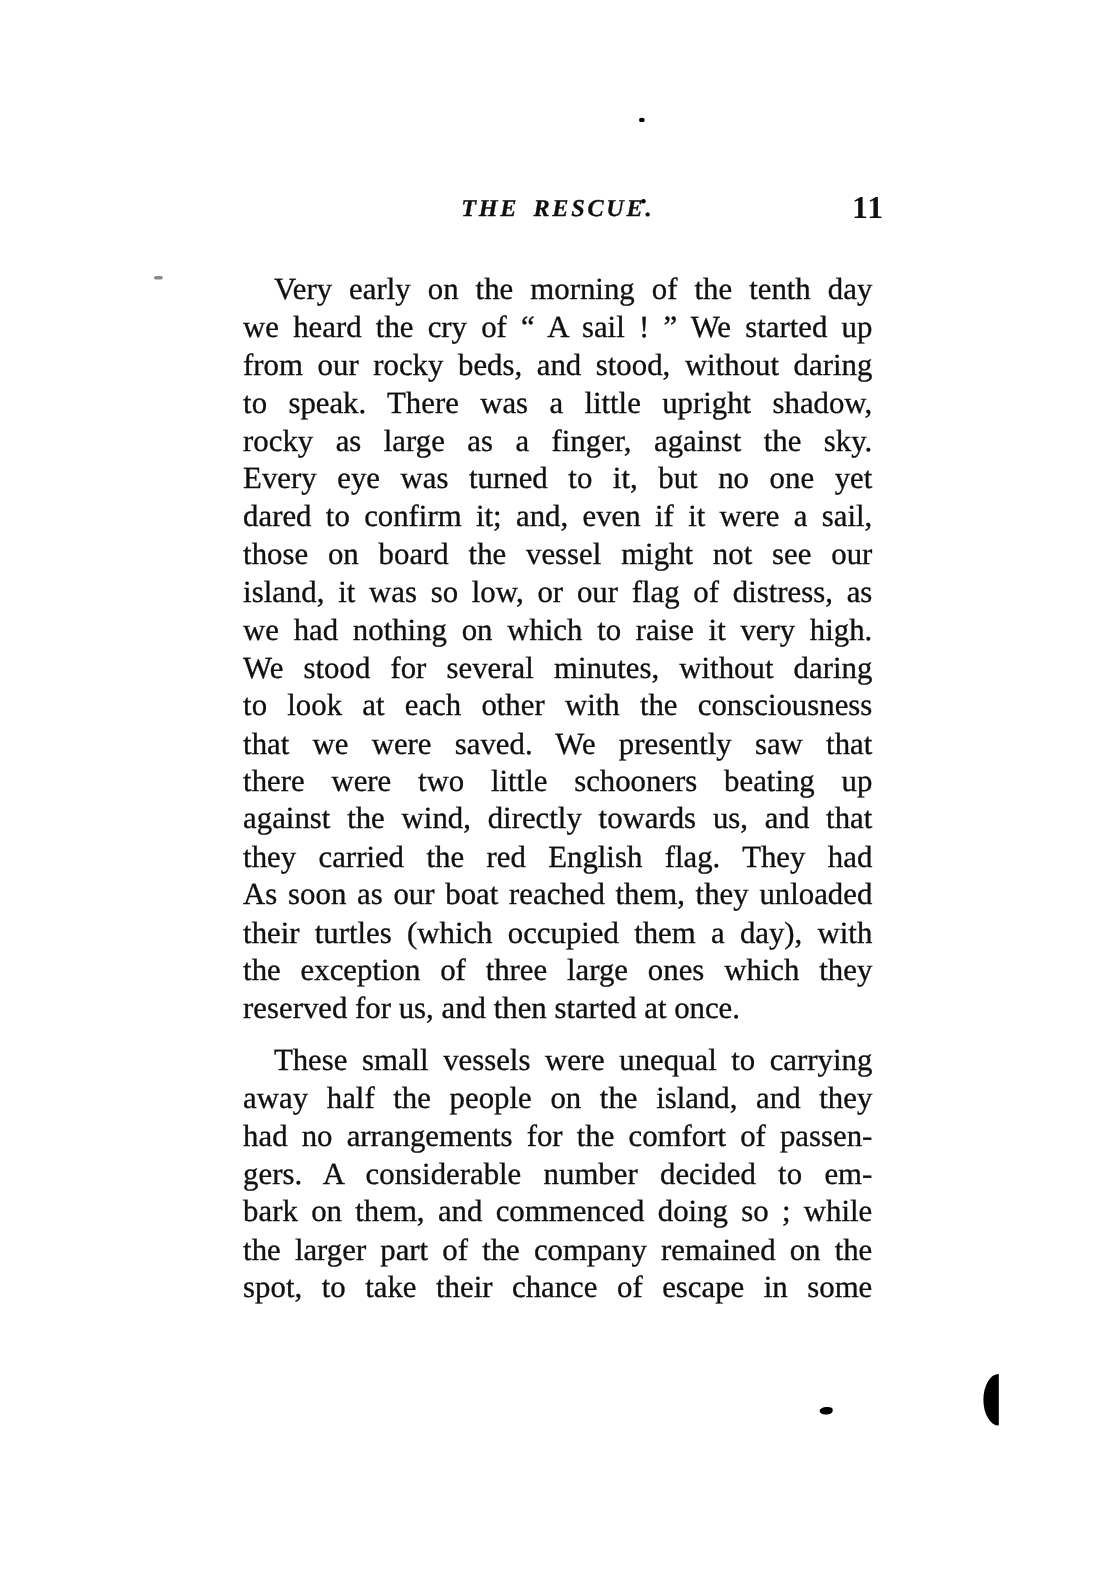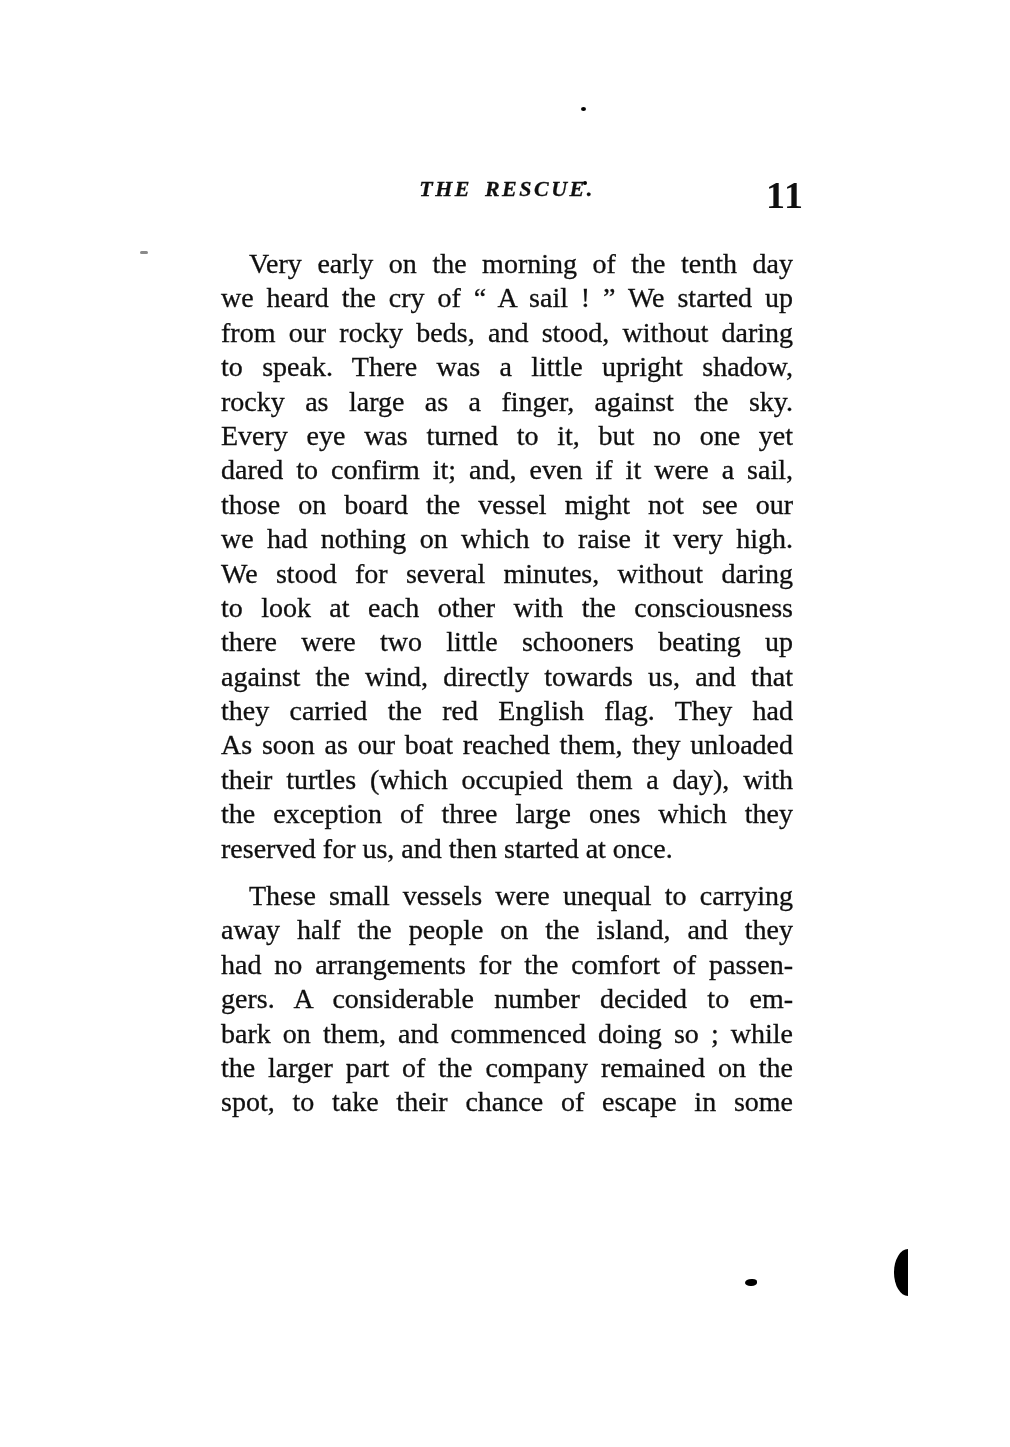--- a/index.html
+++ b/index.html
@@ -31,21 +31,21 @@
     font-weight: 700;
     font-size: 22px;
     letter-spacing: 2.5px;
     word-spacing: 5px;
     -webkit-text-stroke: 0.3px #101010;
   }
   .page-number {
     position: absolute;
     right: 2px;
     top: -3px;
-    font-size: 38px;
+    font-size: 29px;
     font-weight: 700;
     letter-spacing: 1px;
   }
   
   .body-text {
     position: absolute;
     left: 208px;
     top: 234px;
     width: 598px;
     font-size: 28px;
@@ -83,23 +83,25 @@
   <div class="body-text" id="paragraphs">
       <div class="paragraph">
         <div class="line indent">Very early on the morning of the tenth day</div>
         <div class="line">we heard the cry of “ A sail ! ”  We started up</div>
         <div class="line">from our rocky beds, and stood, without daring</div>
         <div class="line">to speak.  There was a little upright shadow,</div>
         <div class="line">rocky as large as a finger, against the sky.</div>
         <div class="line">Every eye was turned to it, but no one yet</div>
         <div class="line">dared to confirm it; and, even if it were a sail,</div>
         <div class="line">those on board the vessel might not see our</div>
+        <div class="line">island, it was so low, or our flag of distress, as</div>
         <div class="line">we had nothing on which to raise it very high.</div>
         <div class="line">We stood for several minutes, without daring</div>
         <div class="line">to look at each other with the consciousness</div>
+        <div class="line">that we were saved.  We presently saw that</div>
         <div class="line">there were two little schooners beating up</div>
         <div class="line">against the wind, directly towards us, and that</div>
         <div class="line">they carried the red English flag.  They had</div>
         <div class="line">As soon as our boat reached them, they unloaded</div>
         <div class="line">their turtles (which occupied them a day), with</div>
         <div class="line">the exception of three large ones which they</div>
         <div class="line last-left">reserved for us, and then started at once.</div>
       </div>
       <div class="paragraph">
         <div class="line indent">These small vessels were unequal to carrying</div>

